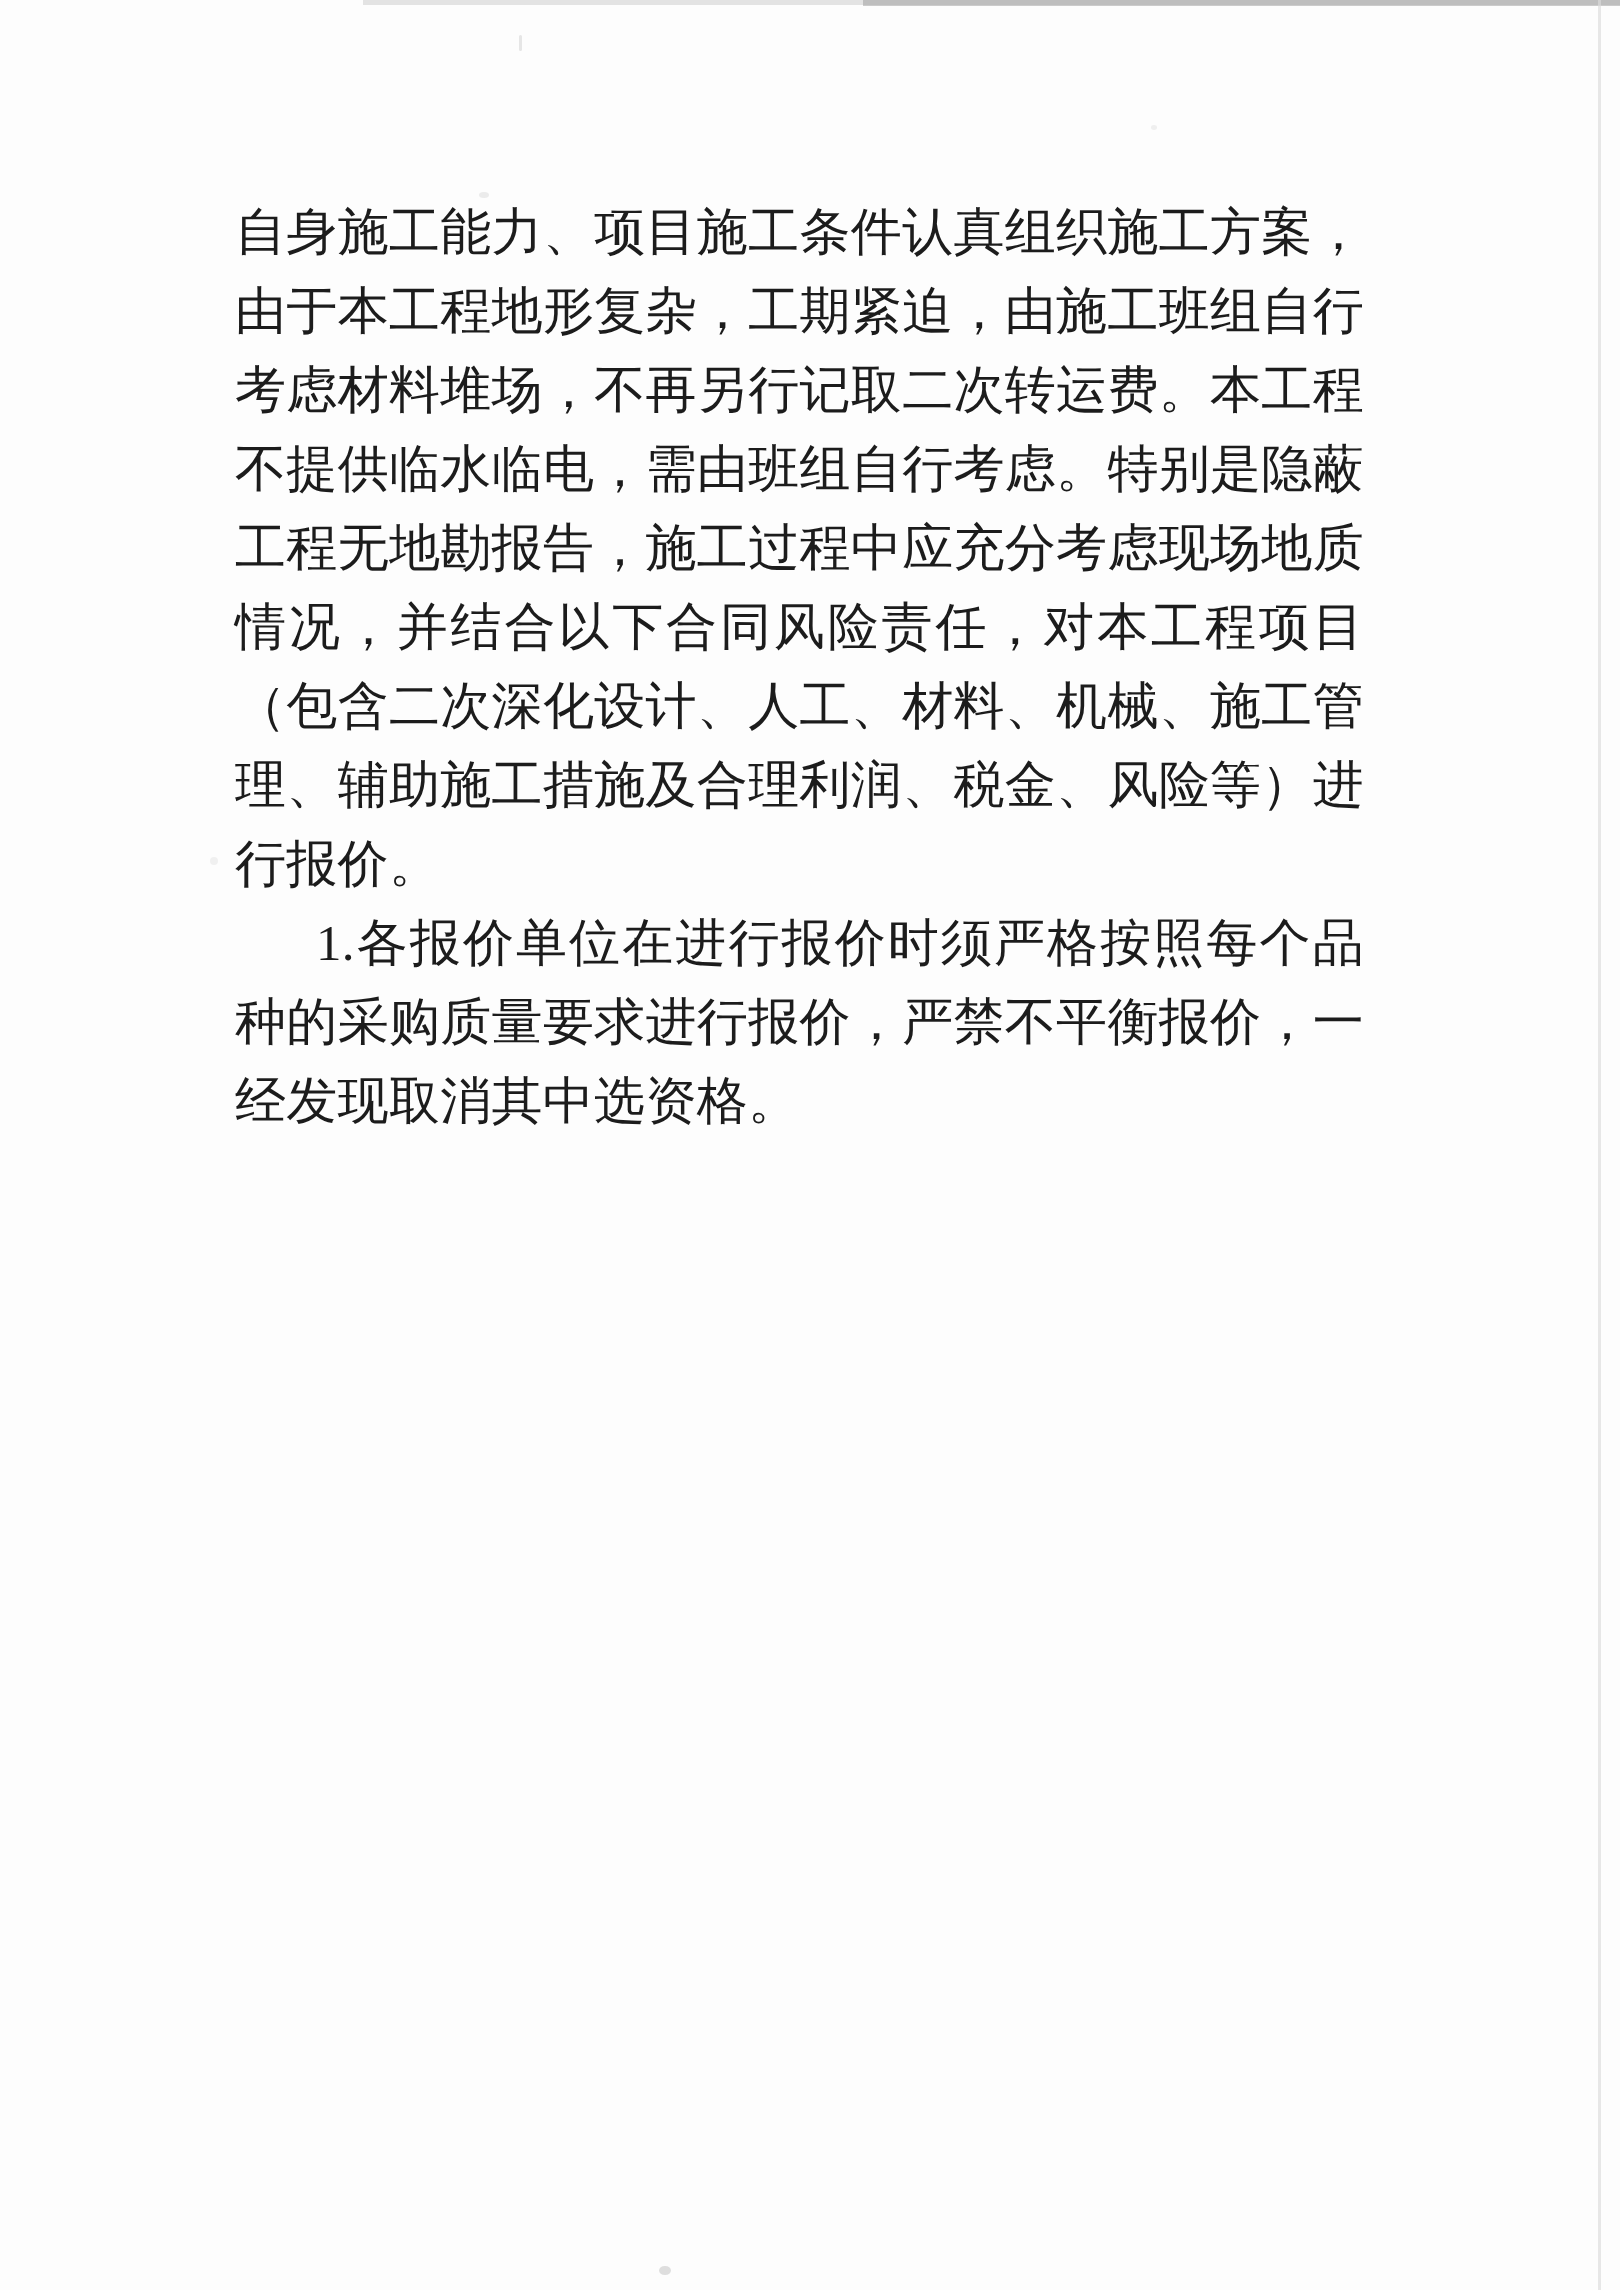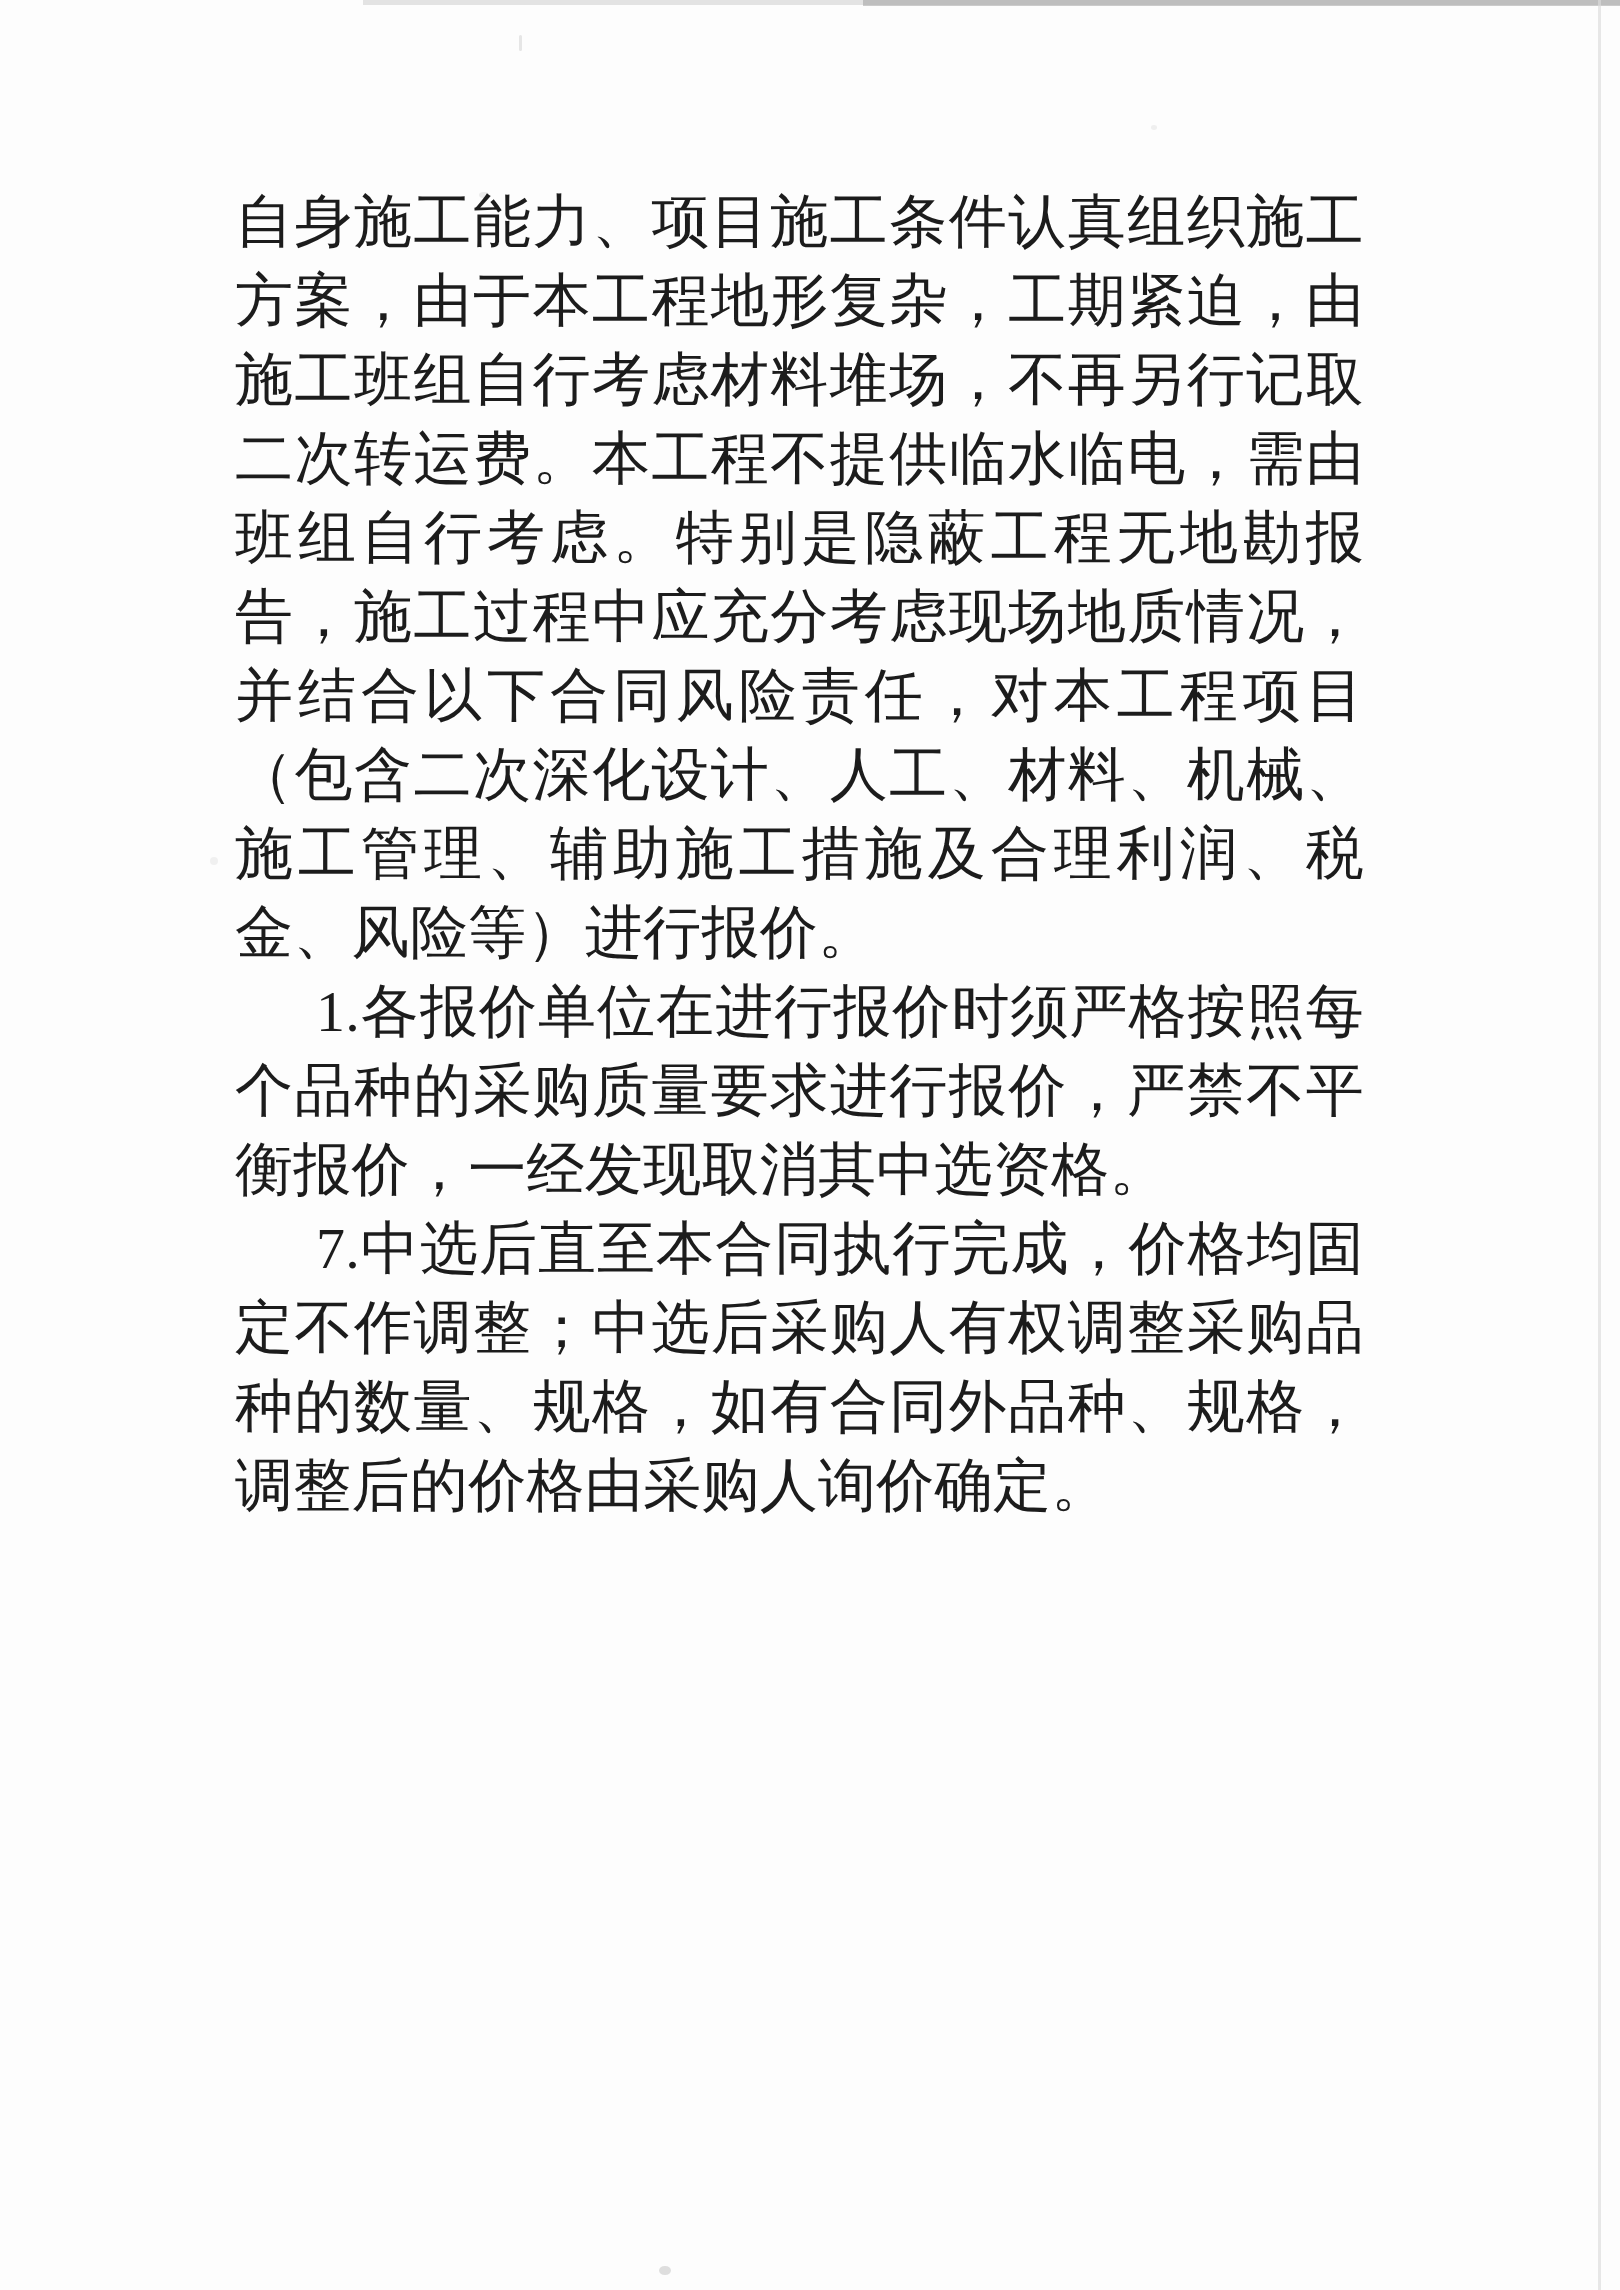--- a/index.html
+++ b/index.html
@@ -12,24 +12,24 @@
     width: 1620px;
     height: 2291px;
     margin: 0 auto;
     background: #fdfdfd;
     overflow: hidden;
     font-family: "Liberation Serif", "DejaVu Serif", serif;
   }
   .text-block {
     position: absolute;
     left: 235px;
-    top: 182px;
+    top: 193px;
     width: 1129px;
     color: #1c1c1c;
-    font-size: 58px;
+    font-size: 51px;
     line-height: 79px;
     letter-spacing: 0.3px;
     text-align: justify;
   }
   p.para {
     margin: 0;
     padding: 0;
   }
   p.para.indent {
     text-indent: 81px;
@@ -77,16 +77,15 @@
   <div class="edge edge-top-dark"></div>
   <div class="edge edge-right"></div>
   <div class="speck s1"></div>
   <div class="speck s2"></div>
   <div class="speck s3"></div>
   <div class="speck s4"></div>
   <div class="speck s5"></div>
   <main class="text-block" id="text-block" style="color: rgb(28, 28, 28);">
       <p class="para">自身施工能力、项目施工条件认真组织施工方案，由于本工程地形复杂，工期紧迫，由施工班组自行考虑材料堆场，不再另行记取二次转运费。本工程不提供临水临电，需由班组自行考虑。特别是隐蔽工程无地勘报告，施工过程中应充分考虑现场地质情况，并结合以下合同风险责任，对本工程项目（包含二次深化设计、人工、材料、机械、施工管理、辅助施工措施及合理利润、税金、风险等）进行报价。</p>
       <p class="para indent">1.各报价单位在进行报价时须严格按照每个品种的采购质量要求进行报价，严禁不平衡报价，一经发现取消其中选资格。</p>
-      <p class="para indent">7.中选后直至本合同执行完成，价格均固定不作调整；中选后采购人有权调整采购品种的数量、规格，如有合同外品种、规格，调整后的价格由采购人询价确定。</p>
     </main>
 </div>
 
 
 </body></html>

